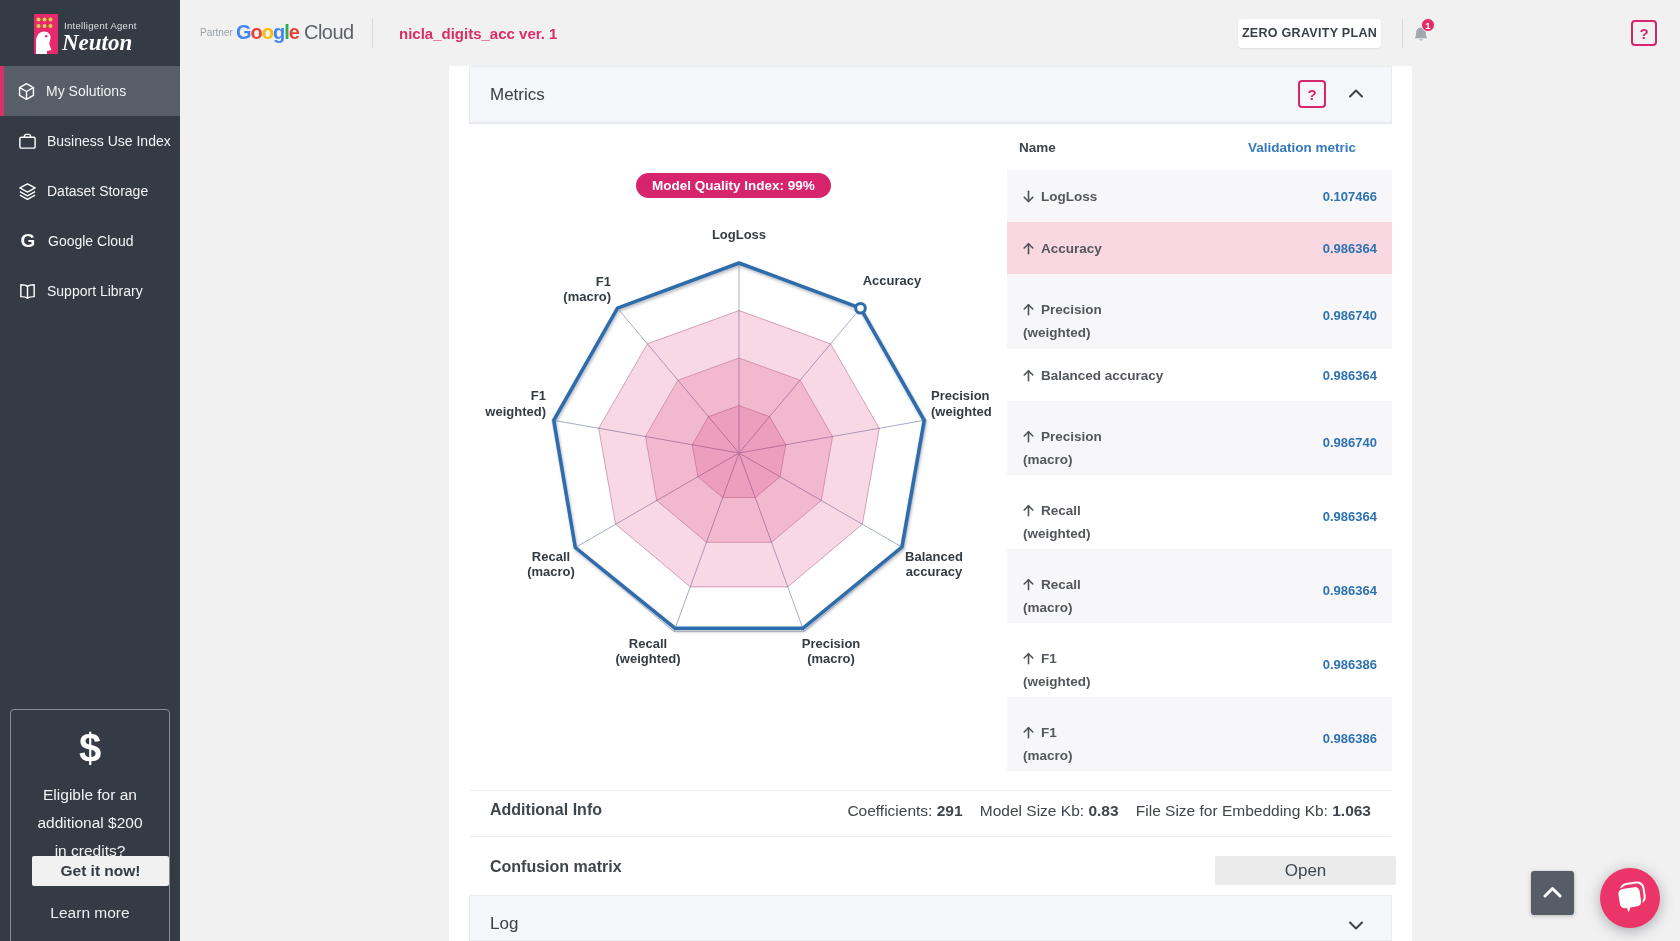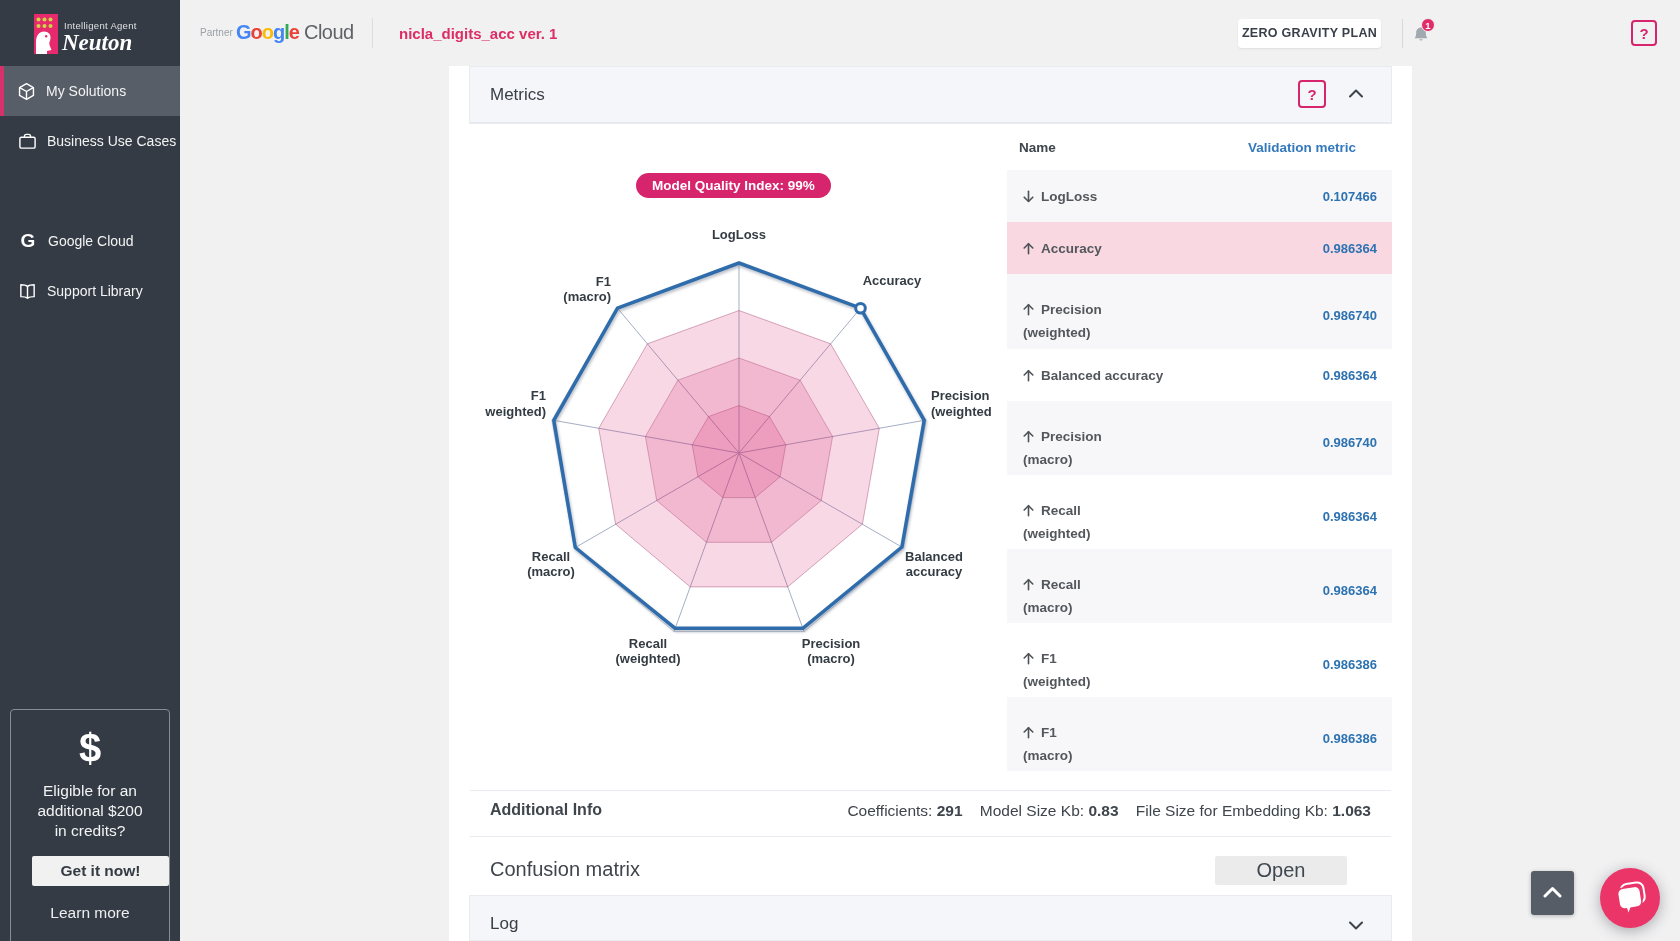--- a/index.html
+++ b/index.html
@@ -54,39 +54,47 @@
         <path d="M10 1.8 L17.3 5.9 V14.1 L10 18.2 L2.7 14.1 V5.9 Z"></path>
         <path d="M2.9 6 L10 10 L17.1 6 M10 10 V18"></path>
       </svg>
     <span>My Solutions</span>
   </div>
   <div class="nav" style="top:116px">
     <svg width="19" height="19" viewBox="0 0 20 20" fill="none" stroke="#fff" stroke-width="1.5" stroke-linejoin="round">
         <rect x="2" y="5.6" width="16" height="11.4" rx="1.6"></rect>
         <path d="M6.8 5.4 V4.4 C6.8 3.3 7.7 2.5 8.8 2.5 H11.2 C12.3 2.5 13.2 3.3 13.2 4.4 V5.4"></path>
       </svg>
-    <span>Business Use Cases</span>
+    <span>Business Use Index</span>
+  </div>
+  <div class="nav" style="top:166px">
+    <svg width="19" height="19" viewBox="0 0 20 20" fill="none" stroke="#fff" stroke-width="1.5" stroke-linejoin="round">
+        <path d="M10 2 L18 6.3 L10 10.6 L2 6.3 Z"></path>
+        <path d="M2 10.2 L10 14.5 L18 10.2"></path>
+        <path d="M2 13.9 L10 18.2 L18 13.9"></path>
+      </svg>
+    <span>Dataset Storage</span>
   </div>
   <div class="nav" style="top:216px">
     <svg width="20" height="20" viewBox="0 0 20 20">
         <text x="10" y="15.5" text-anchor="middle" font-size="19" font-weight="700" fill="#fff" font-family="Liberation Sans">G</text>
       </svg>
     <span>Google Cloud</span>
   </div>
   <div class="nav" style="top:266px">
     <svg width="19" height="19" viewBox="0 0 20 20" fill="none" stroke="#fff" stroke-width="1.5" stroke-linejoin="round">
         <path d="M10 4.6 C8.6 3.4 6.6 2.9 3 2.9 V15.4 C6.6 15.4 8.6 15.9 10 17.1 C11.4 15.9 13.4 15.4 17 15.4 V2.9 C13.4 2.9 11.4 3.4 10 4.6 Z"></path>
         <path d="M10 4.8 V16.8"></path>
       </svg>
     <span>Support Library</span>
   </div>
 
   <div class="abs" style="left:10px;top:709px;width:160px;height:240px;border:1px solid #878d95;border-radius:4px">
     <div style="text-align:center;color:#fff;font-size:40px;font-weight:700;margin-top:18px;line-height:40px">$</div>
-    <div style="text-align:center;color:#f2f3f4;font-size:15.5px;line-height:20px;margin-top:13px">Eligible for an<br>additional $200<br>in credits?</div>
+    <div style="text-align:center;color:#f2f3f4;font-size:15.5px;line-height:28px;margin-top:13px">Eligible for an<br>additional $200<br>in credits?</div>
     <div class="abs" style="left:21px;top:146px;width:137px;height:30px;background:#f1f1f1;border-radius:2px;text-align:center;line-height:30px;font-size:15.5px;font-weight:700;color:#343b44">Get it now!</div>
     <div class="abs" style="left:0;top:194px;width:158px;text-align:center;color:#eceef0;font-size:15.5px">Learn more</div>
   </div>
 </div>
 <div id="hdr">
   <div class="abs" style="left:20px;top:27px;font-size:10px;color:#9aa0a6">Partner</div>
   <div class="abs" style="left:56px;top:21px;font-size:20px;font-weight:700;letter-spacing:-1px;white-space:nowrap"><span style="color:#4285f4">G</span><span style="color:#ea4335">o</span><span style="color:#fbbc05">o</span><span style="color:#4285f4">g</span><span style="color:#34a853">l</span><span style="color:#ea4335">e</span><span style="color:#5f6368;font-weight:400;letter-spacing:-0.5px"> Cloud</span></div>
   <div class="abs" style="left:192px;top:18px;width:1px;height:30px;background:#dcdcdc"></div>
   <div class="abs" style="left:219px;top:25px;font-size:15px;font-weight:700;color:#dc2d65">nicla_digits_acc ver. 1</div>
   <div class="abs" style="left:1058px;top:19px;width:143px;height:29px;background:#fff;border-radius:4px;box-shadow:0 1px 2px rgba(0,0,0,0.08);text-align:center;line-height:29px;font-size:12.5px;font-weight:700;color:#39404a;letter-spacing:.3px">ZERO GRAVITY PLAN</div>
@@ -229,22 +237,22 @@
           </g>
         </svg>F1<br>(macro)</div>
     <div class="tval" style="top:34px">0.986386</div>
   </div>
 
   <div class="sect" style="top:723px;height:46px;border-top:1px solid #e9ebf1">
     <div class="abs" style="left:20px;top:10px;font-size:16px;font-weight:700;color:#3f454c">Additional Info</div>
     <div class="abs" style="right:20px;top:11px;font-size:15.5px;color:#3f454c">Coefficients: <b>291</b>&nbsp;&nbsp;&nbsp;&nbsp;Model Size Kb: <b>0.83</b>&nbsp;&nbsp;&nbsp;&nbsp;File Size for Embedding Kb: <b>1.063</b></div>
   </div>
   <div class="sect" style="top:769px;height:60px;border-top:1px solid #e9ebf1">
-    <div class="abs" style="left:20px;top:21px;font-size:20px;font-weight:400;color:#3f454c">Confusion matrix</div>
-    <div class="abs btn" style="left:745px;top:19px;width:132px;height:29px;line-height:29px;font-size:20px">Open</div>
+    <div class="abs" style="left:20px;top:21px;font-size:16px;font-weight:700;color:#3f454c">Confusion matrix</div>
+    <div class="abs btn" style="left:745px;top:19px;width:181px;height:29px;line-height:29px;font-size:17px">Open</div>
   </div>
 </div>
 
 <div class="abs" style="left:469px;top:895px;width:923px;height:46px;background:#f5f6fa;border:1px solid #e9ebf1">
   <div class="abs" style="left:20px;top:18px;font-size:17px;color:#3a4047">Log</div>
   <svg class="abs" style="left:879px;top:25px" width="14" height="9" viewBox="0 0 14 9" fill="none" stroke="#3c434a" stroke-width="2" stroke-linecap="round" stroke-linejoin="round">
       <path d="M1 1.5 L7 7.5 L13 1.5"></path>
     </svg>
 </div>
 

